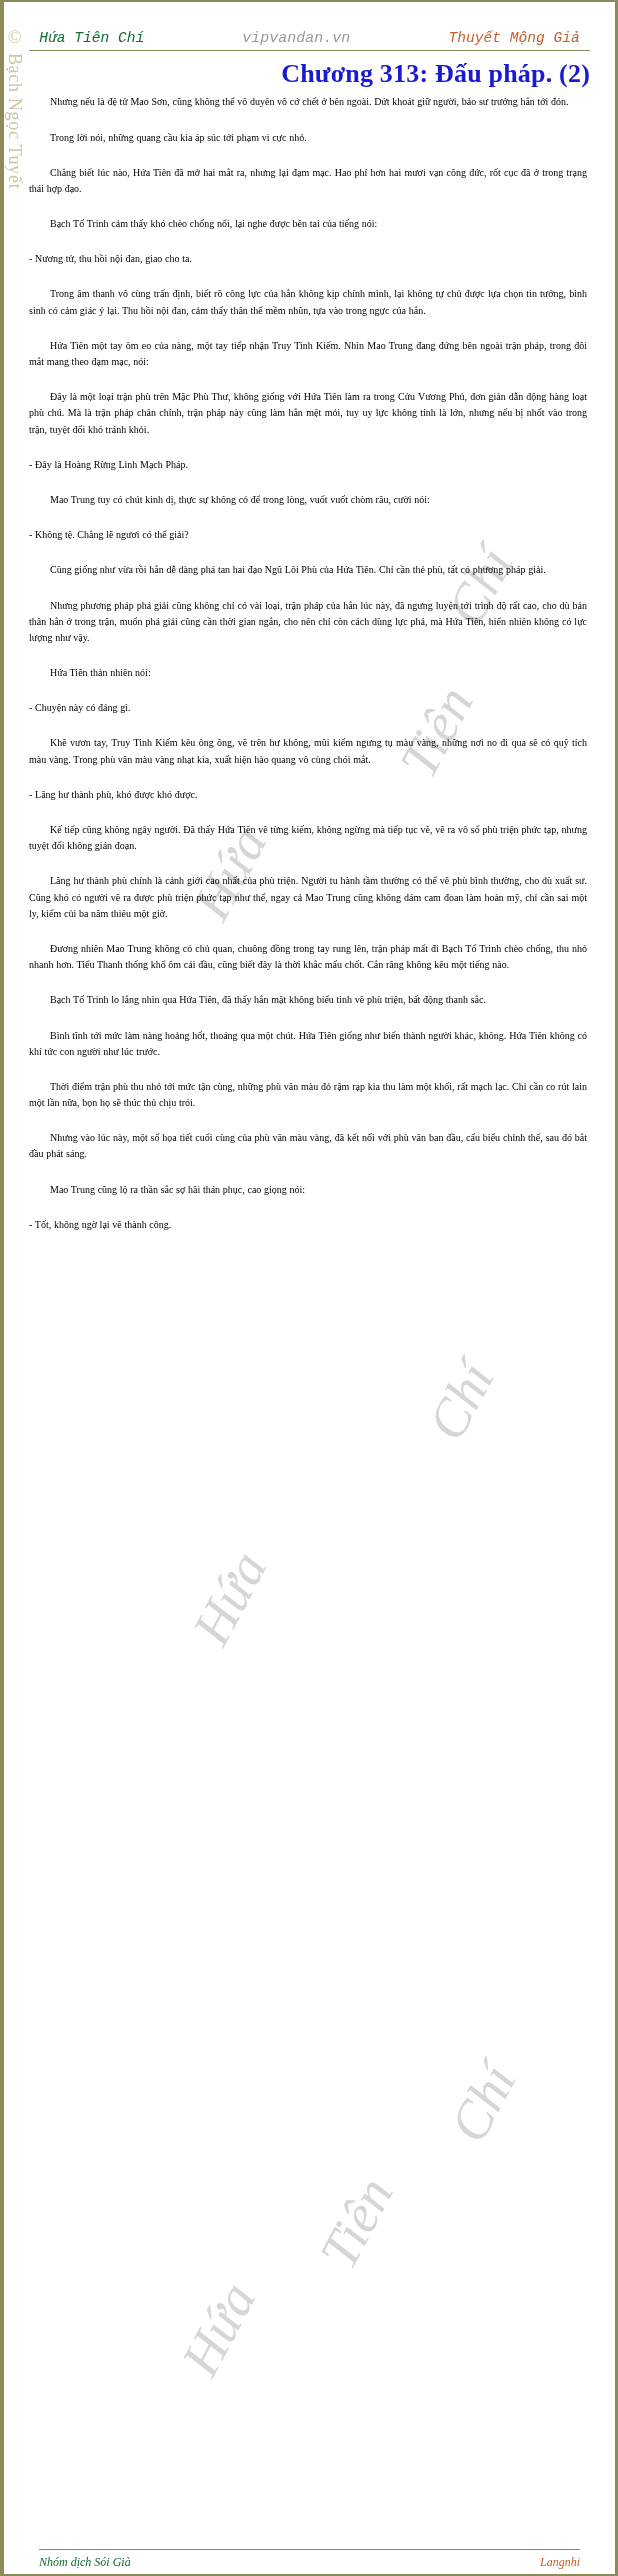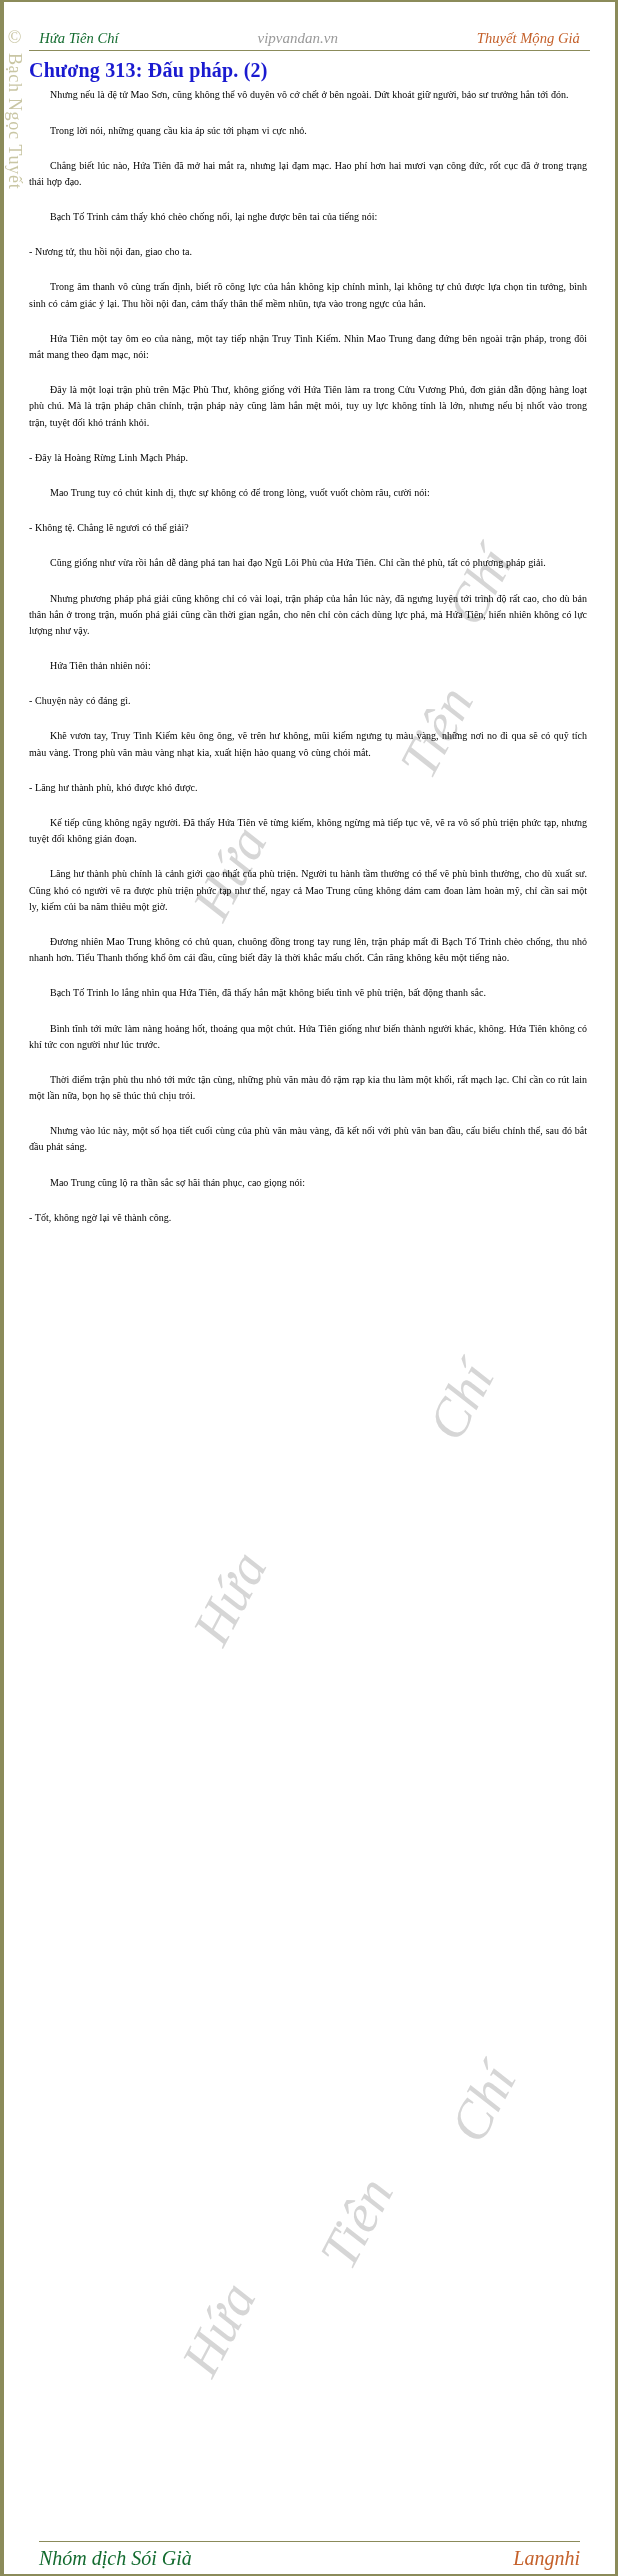--- a/index.html
+++ b/index.html
@@ -33,29 +33,30 @@
     padding: 4.4px 25px 0 25px;
   }
   .header-row {
     display: flex;
     align-items: baseline;
     justify-content: space-between;
     font-style: italic;
     font-size: 14.6px;
     padding: 0 10.2px 2.9px 10.2px;
     border-bottom: 1.5px solid #8b8b5a;
+    font-family: Liberation Mono, monospace;
   }
   .hdr-left   { color: #136b2f; white-space: nowrap; }
   .hdr-center { color: #9a9a9a; font-size: 15px; white-space: nowrap; }
   .hdr-right  { color: #c4602a; white-space: nowrap; margin-top: 24px; }
 
   .chapter-title {
-    text-align: left;
+    text-align: right;
     color: #1a1ad0;
-    font-size: 20px;
+    font-size: 26px;
     font-weight: bold;
     letter-spacing: 0.2px;
     margin: 7.3px 0 2.9px 0;
   }
 
   
   .side-watermark {
     position: absolute;
     left: 1.5px;
     top: 25px;
@@ -120,21 +121,21 @@
   }
   .footer-rule {
     border-top: 1.5px solid #8b8b5a;
     margin-bottom: 4.4px;
   }
   .footer-row {
     display: flex;
     align-items: baseline;
     justify-content: space-between;
     font-style: italic;
-    font-size: 20px;
+    font-size: 12px;
     gap: 32px;
   }
   .ftr-left  { color: #136b2f; }
   .ftr-right { color: #c4602a; }
 </style>
 </head>
 <body>
 
 <div class="page">
 

